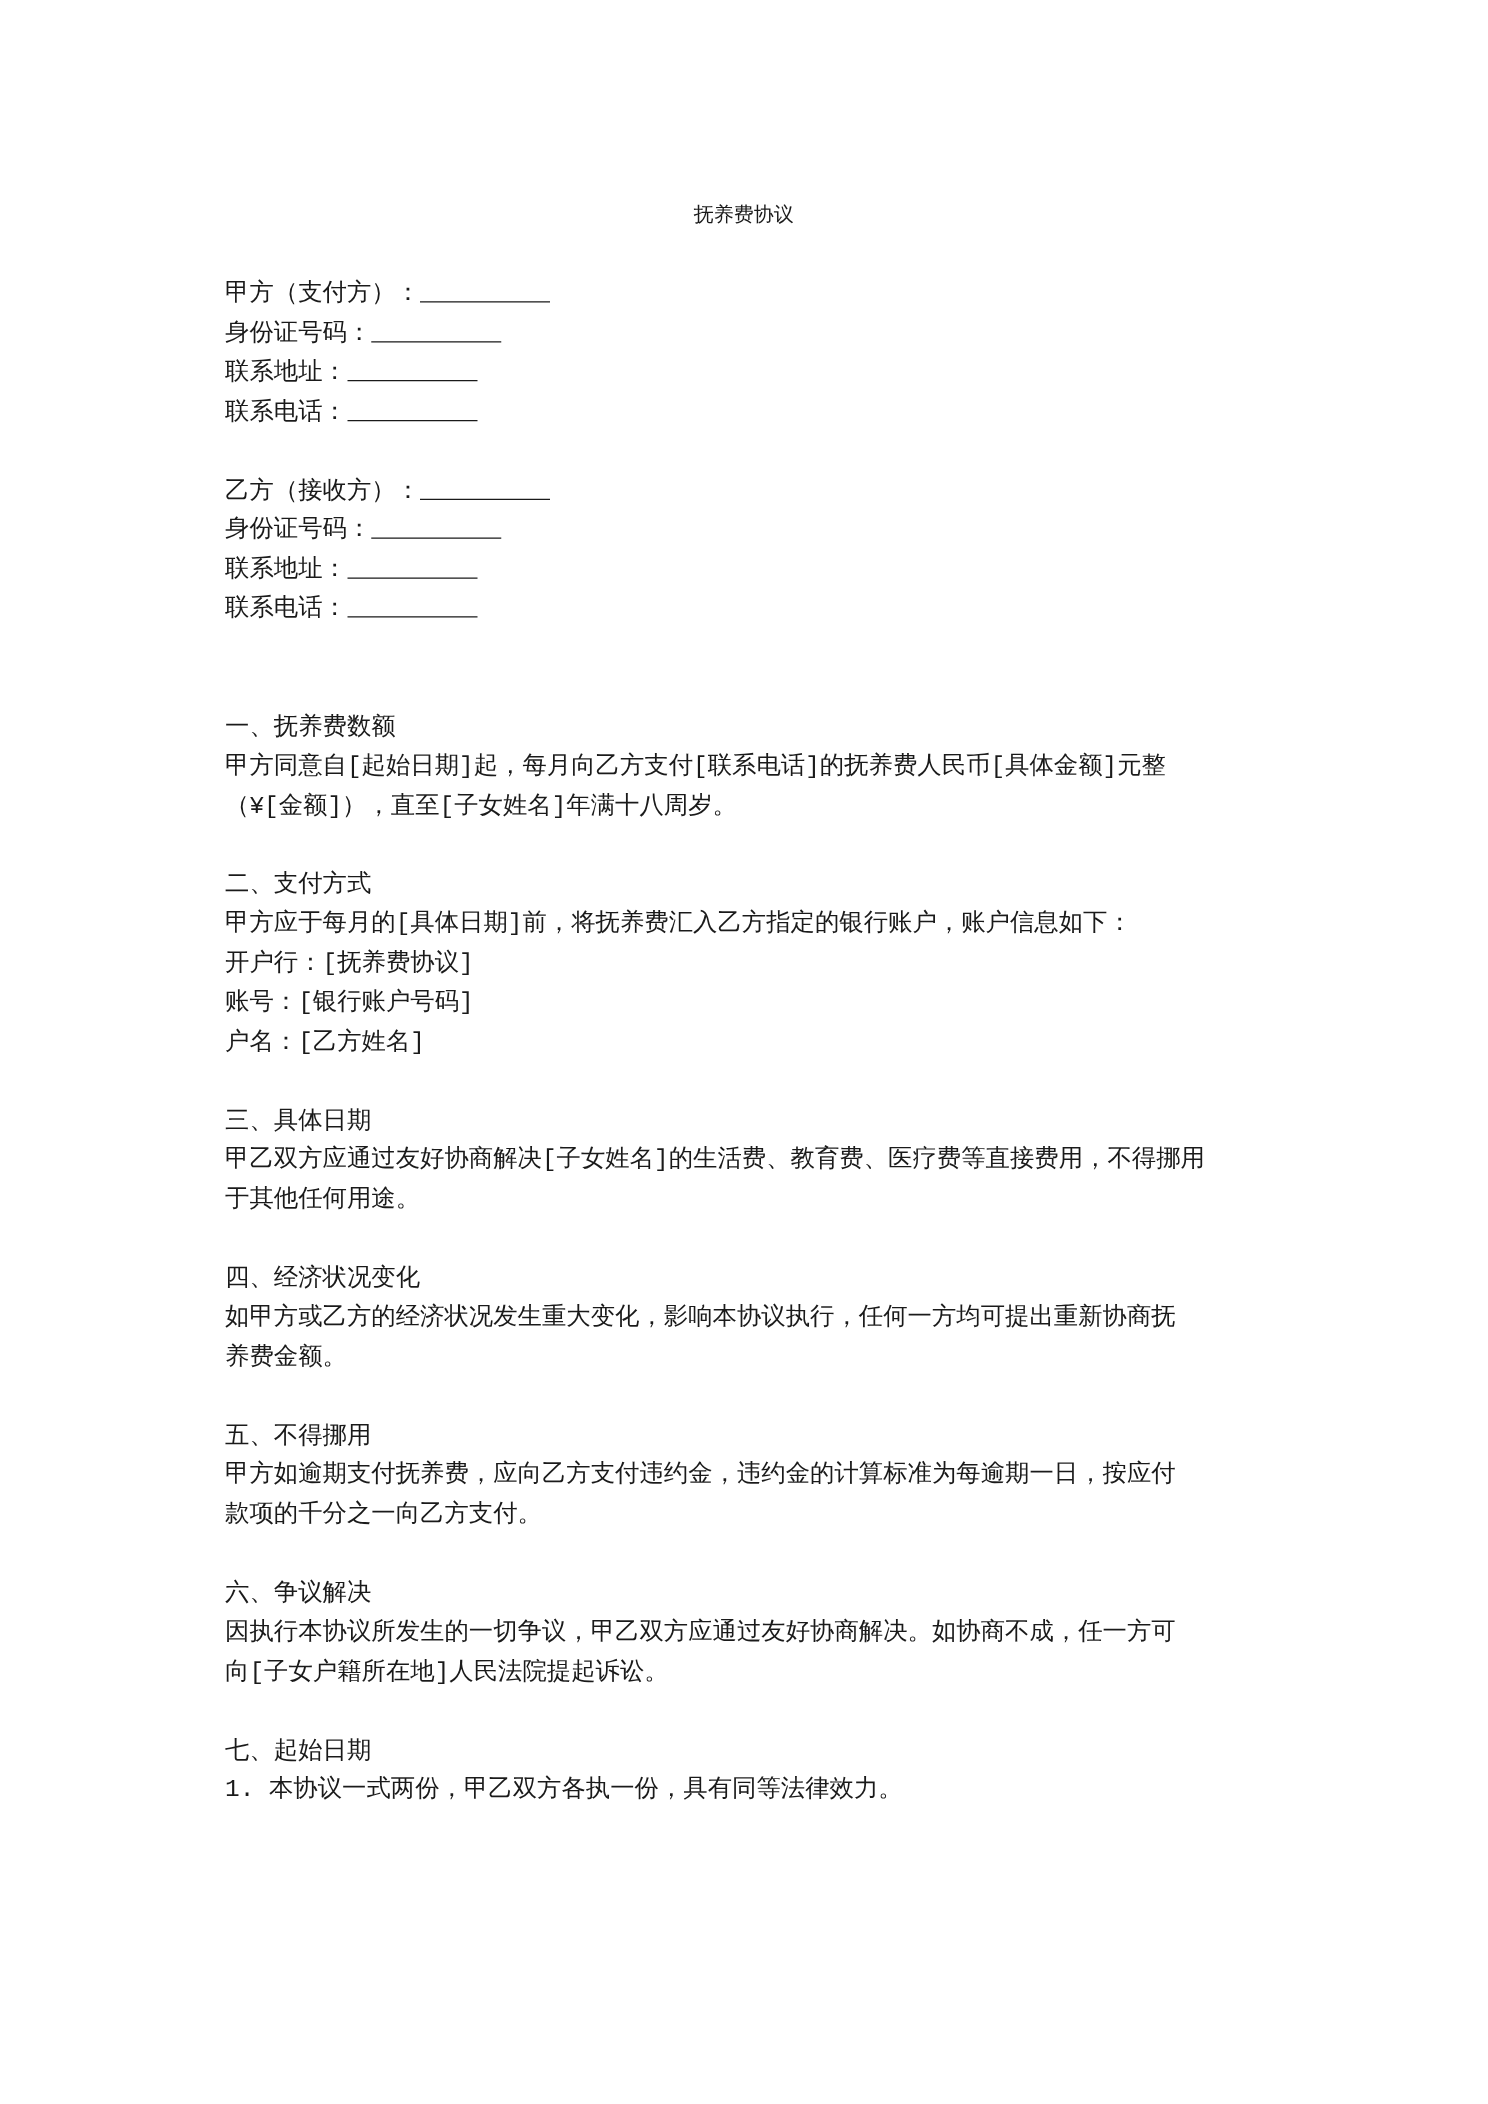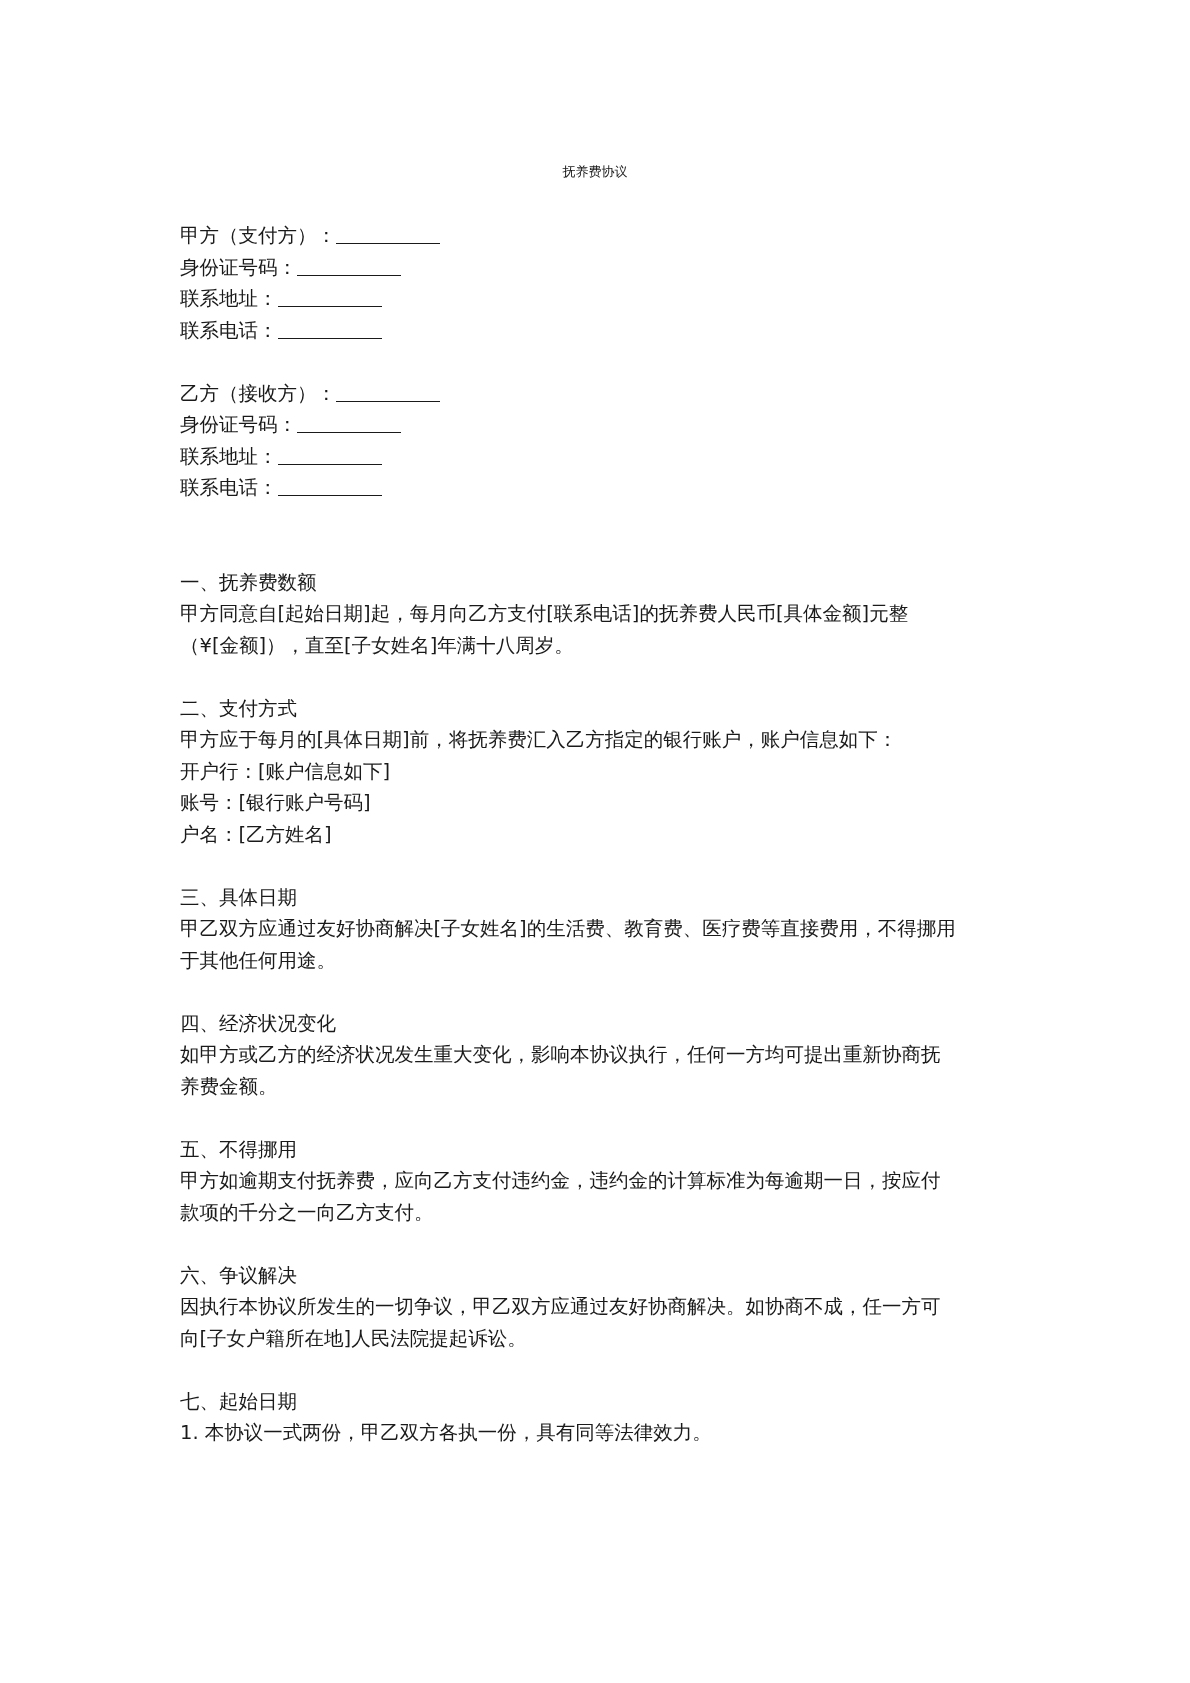--- a/index.html
+++ b/index.html
@@ -4,23 +4,23 @@
 <style>
   html, body { margin: 0; padding: 0; background: #ffffff; }
   body {
     width: 1190px; height: 1683px; position: relative; overflow: hidden;
     font-family: "DejaVu Sans", "Liberation Sans", sans-serif;
     color: #1a1a1a;
   }
   .page { position: absolute; left: 180px; top: 0; width: 830px; }
   .title {
     position: absolute; left: 0; width: 830px; top: 158px;
-    text-align: center; font-size: 13px; line-height: 28px;
+    text-align: center; font-size: 16px; line-height: 28px;
   }
-  .body-text { position: absolute; left: 0; top: 220px; width: 830px; font-size: 19.5px; line-height: 31.5px; }
+  .body-text { position: absolute; left: 0; top: 220px; width: 830px; font-size: 19.5px; line-height: 31.5px; font-family: Liberation Mono, monospace; }
   .line { white-space: nowrap; height: 31.5px; }
   .gap { height: 31.5px; }
   .blank { display: inline-block; border-bottom: 1.5px solid #1a1a1a; width: 104px; height: 20px; vertical-align: -2px; }
 </style>
 </head>
 <body>
 
 <div class="page">
   <div class="title">抚养费协议</div>
 
@@ -44,21 +44,21 @@
     <div>
       <div class="line">一、抚养费数额</div>
       <div class="line">甲方同意自[起始日期]起，每月向乙方支付[联系电话]的抚养费人民币[具体金额]元整</div>
       <div class="line">（¥[金额]），直至[子女姓名]年满十八周岁。</div>
     </div>
     <div class="gap"></div>
 
     <div>
       <div class="line">二、支付方式</div>
       <div class="line">甲方应于每月的[具体日期]前，将抚养费汇入乙方指定的银行账户，账户信息如下：</div>
-      <div class="line">开户行：[账户信息如下]</div>
+      <div class="line">开户行：[抚养费协议]</div>
       <div class="line">账号：[银行账户号码]</div>
       <div class="line">户名：[乙方姓名]</div>
     </div>
     <div class="gap"></div>
 
     <div>
       <div class="line">三、具体日期</div>
       <div class="line">甲乙双方应通过友好协商解决[子女姓名]的生活费、教育费、医疗费等直接费用，不得挪用</div>
       <div class="line">于其他任何用途。</div>
     </div>

